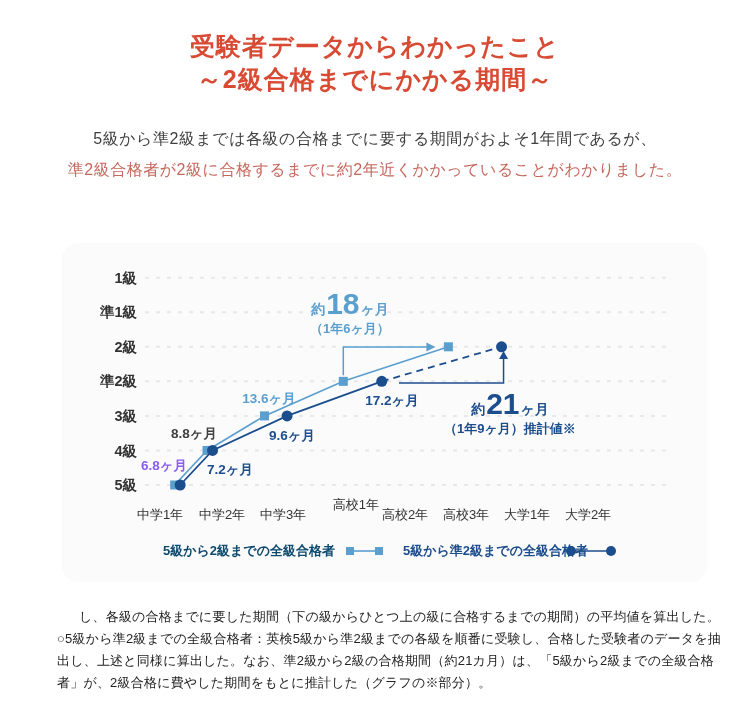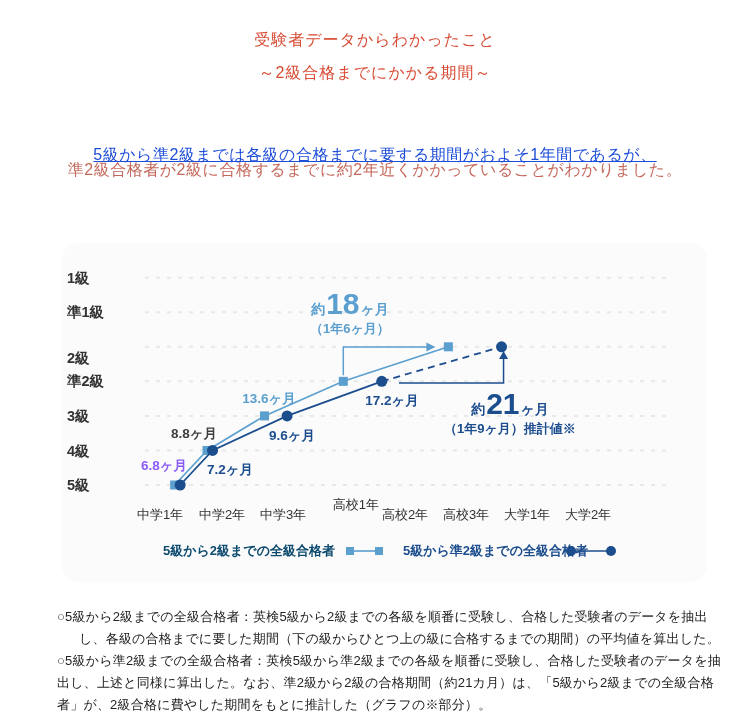--- a/index.html
+++ b/index.html
@@ -1,40 +1,40 @@
 <!DOCTYPE html>
 <html><head>
 <meta charset="utf-8">
 <style>
   html,body{margin:0;padding:0;background:#ffffff;width:750px;height:722px;overflow:hidden;
     font-family:"Liberation Sans",sans-serif;-webkit-font-smoothing:antialiased;}
   .abs{position:absolute;}
   .center{text-align:center;width:750px;left:0;}
-  .title{font-size:16px;font-weight:normal;letter-spacing:1px;}
+  .title{font-size:25px;font-weight:bold;letter-spacing:1px;}
   .intro{font-size:16px;letter-spacing:.5px;}
   .card{border-radius:16px;}
-  .ylab{width:70px;font-size:14.5px;font-weight:bold;color:#333;line-height:20px;}
+  .ylab{width:70px;text-align:right;font-size:14.5px;font-weight:bold;color:#333;line-height:20px;}
   .xlab{width:70px;text-align:center;font-size:13px;font-weight:normal;color:#333;line-height:16px;}
   .ptlab{width:84px;text-align:center;font-size:13.5px;font-weight:bold;line-height:18px;}
   .anno{text-align:center;}
   .anno .row1{display:flex;justify-content:center;align-items:baseline;gap:1px;font-weight:bold;}
   .anno .small{font-size:14px;}
   .anno .big{font-size:30px;line-height:30px;}
   .anno .sub{font-size:13px;font-weight:bold;margin-top:1px;}
   .legend-text{font-size:13px;font-weight:bold;line-height:16px;}
   .fnote{font-size:13px;color:#222;line-height:22px;letter-spacing:.2px;white-space:nowrap;}
   .fnote.indent{padding-left:22px;}
 </style>
 </head>
 <body>
 
 <div class="abs center title" style="top:30px;color:#d84a33;">受験者データからわかったこと</div>
 <div class="abs center title" style="top:63px;color:#d84a33;">～2級合格までにかかる期間～</div>
 
-<div class="abs center intro" style="top:145px;color:#1d4ed8;text-decoration:underline;">5級から準2級までは各級の合格までに要する期間がおよそ1年間であるが、</div>
+<div class="abs center intro" style="top:129px;color:#404040;">5級から準2級までは各級の合格までに要する期間がおよそ1年間であるが、</div>
 <div class="abs center intro" style="top:160px;color:#c5685c;">準2級合格者が2級に合格するまでに約2年近くかかっていることがわかりました。</div>
 
 <div class="abs card" style="left:62px;top:243px;width:645px;height:339px;background:#fbfbfc;"></div>
 
 <svg id="chart-svg" class="abs" width="750" height="722" style="left:0;top:0;">
     <line x1="145" x2="667" y1="485" y2="485" stroke="#e6e8ea" stroke-width="2" stroke-dasharray="4 7"></line>
     <line x1="145" x2="667" y1="450.45" y2="450.45" stroke="#e6e8ea" stroke-width="2" stroke-dasharray="4 7"></line>
     <line x1="145" x2="667" y1="415.9" y2="415.9" stroke="#e6e8ea" stroke-width="2" stroke-dasharray="4 7"></line>
     <line x1="145" x2="667" y1="381.35" y2="381.35" stroke="#e6e8ea" stroke-width="2" stroke-dasharray="4 7"></line>
     <line x1="145" x2="667" y1="346.8" y2="346.8" stroke="#e6e8ea" stroke-width="2" stroke-dasharray="4 7"></line>
@@ -54,21 +54,21 @@
     <polygon points="503.549,351 499.049,359 508.049,359" fill="#1c4d8d"></polygon>
     <circle cx="180.163" cy="485" r="5.5" fill="#1c4d8d"></circle>
     <circle cx="212.546" cy="450.45" r="5.5" fill="#1c4d8d"></circle>
     <circle cx="287.088" cy="415.9" r="5.5" fill="#1c4d8d"></circle>
     <circle cx="381.793" cy="381.35" r="5.5" fill="#1c4d8d"></circle>
     <circle cx="501.549" cy="346.8" r="5.5" fill="#1c4d8d"></circle>
   </svg>
 
 <div class="abs ylab" style="left:67px;top:268px;">1級</div>
 <div class="abs ylab" style="left:67px;top:302px;">準1級</div>
-<div class="abs ylab" style="left:67px;top:337px;margin-top:11px;">2級</div>
+<div class="abs ylab" style="left:67px;top:337px;">2級</div>
 <div class="abs ylab" style="left:67px;top:371px;">準2級</div>
 <div class="abs ylab" style="left:67px;top:406px;">3級</div>
 <div class="abs ylab" style="left:67px;top:441px;">4級</div>
 <div class="abs ylab" style="left:67px;top:475px;">5級</div>
 
 <div class="abs xlab" style="left:125px;top:507px;">中学1年</div>
 <div class="abs xlab" style="left:187px;top:507px;">中学2年</div>
 <div class="abs xlab" style="left:248px;top:507px;">中学3年</div>
 <div class="abs xlab" style="left:309px;top:497px;text-align:right;">高校1年</div>
 <div class="abs xlab" style="left:370px;top:507px;">高校2年</div>
@@ -108,18 +108,17 @@
   <rect x="29" y="1" width="8" height="8" fill="#5b9fce"></rect>
 </svg>
 <div class="abs legend-text" style="left:403px;top:543px;color:#1c4d8d;">5級から準2級までの全級合格者</div>
 <svg class="abs" style="left:565px;top:545px;" width="52" height="12">
   <line x1="6" y1="6" x2="46" y2="6" stroke="#1c4d8d" stroke-width="1.6"></line>
   <circle cx="6" cy="6" r="5" fill="#1c4d8d"></circle>
   <circle cx="46" cy="6" r="5" fill="#1c4d8d"></circle>
 </svg>
 
 <div class="abs" style="left:57px;top:606px;width:660px;">
-  <div class="fnote">○5級から2級までの全級合格者：英検5級から2級までの各級を順番に受験し、合格した受験者のデータを抽出</div>
   <div class="fnote indent">し、各級の合格までに要した期間（下の級からひとつ上の級に合格するまでの期間）の平均値を算出した。</div>
   <div class="fnote">○5級から準2級までの全級合格者：英検5級から準2級までの各級を順番に受験し、合格した受験者のデータを抽</div>
   <div class="fnote">出し、上述と同様に算出した。なお、準2級から2級の合格期間（約21カ月）は、「5級から2級までの全級合格</div>
   <div class="fnote">者」が、2級合格に費やした期間をもとに推計した（グラフの※部分）。</div>
 </div>
 
 </body></html>

